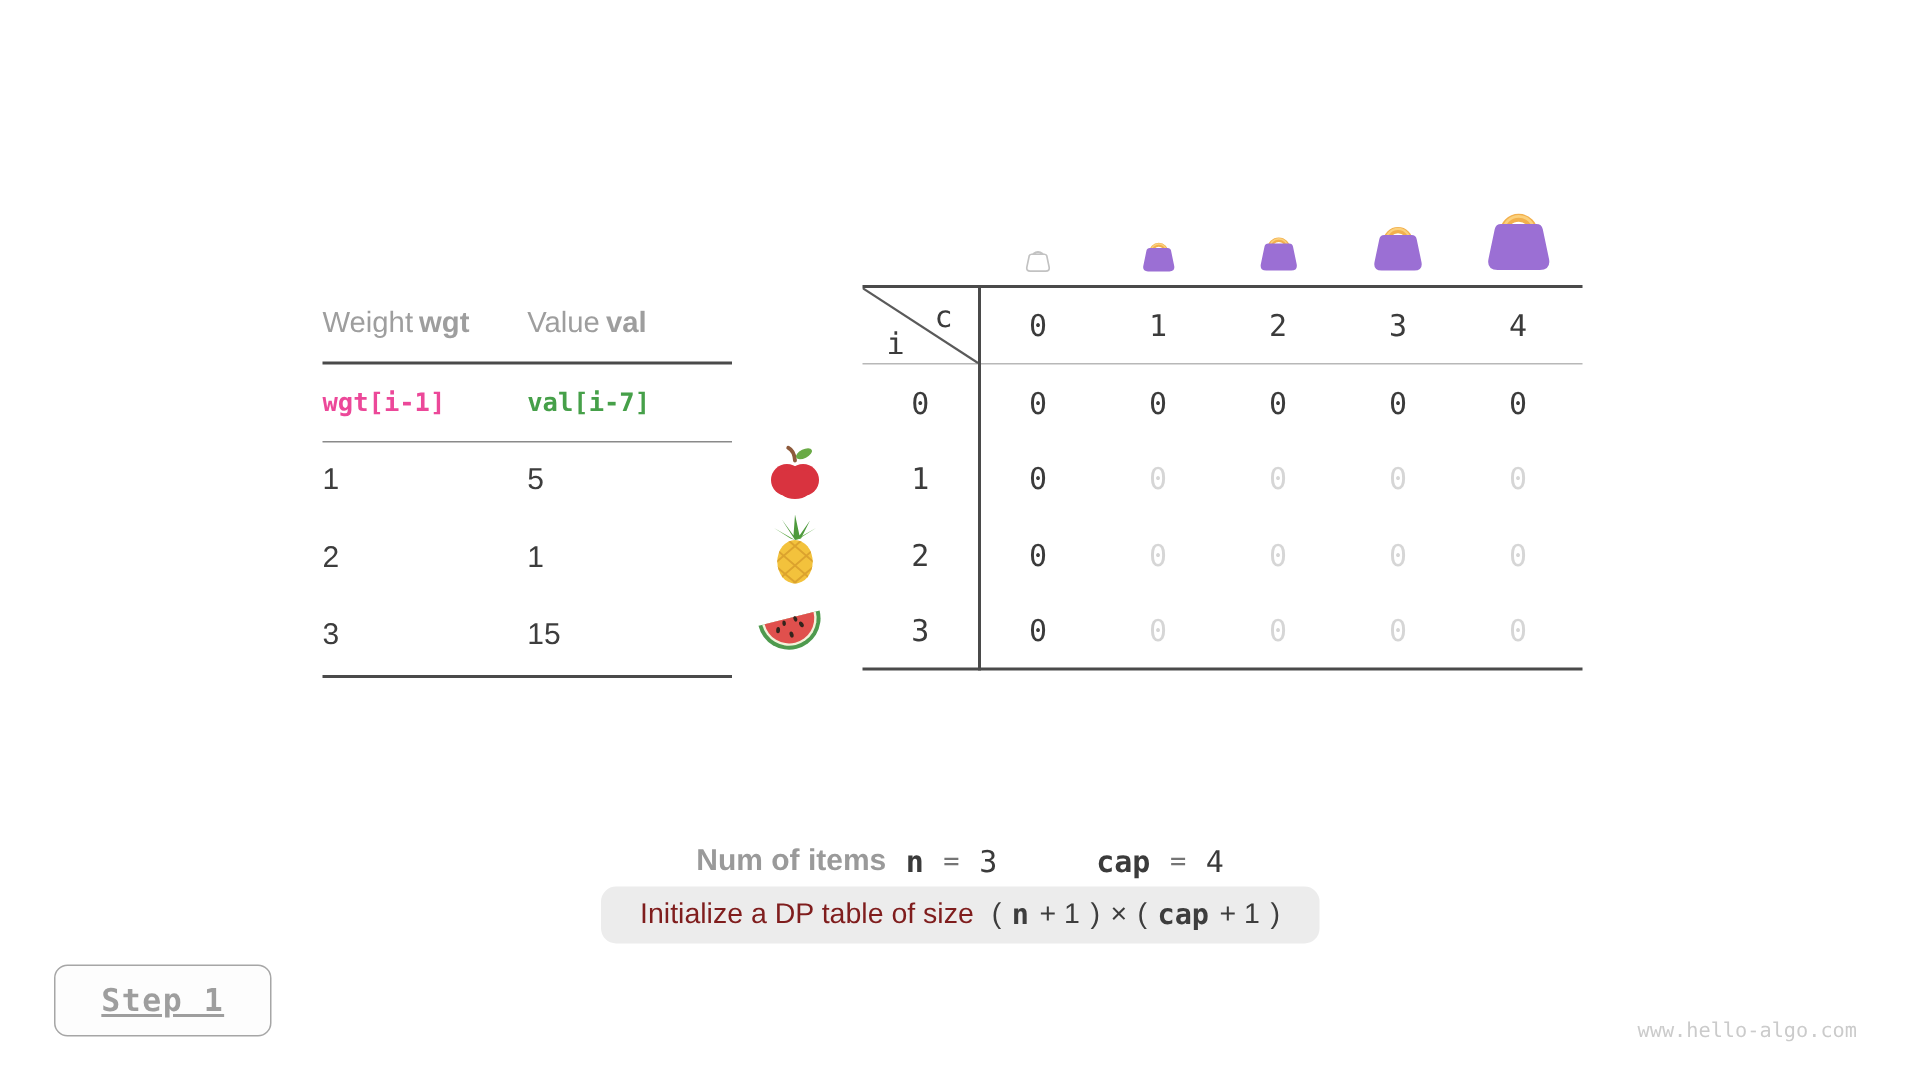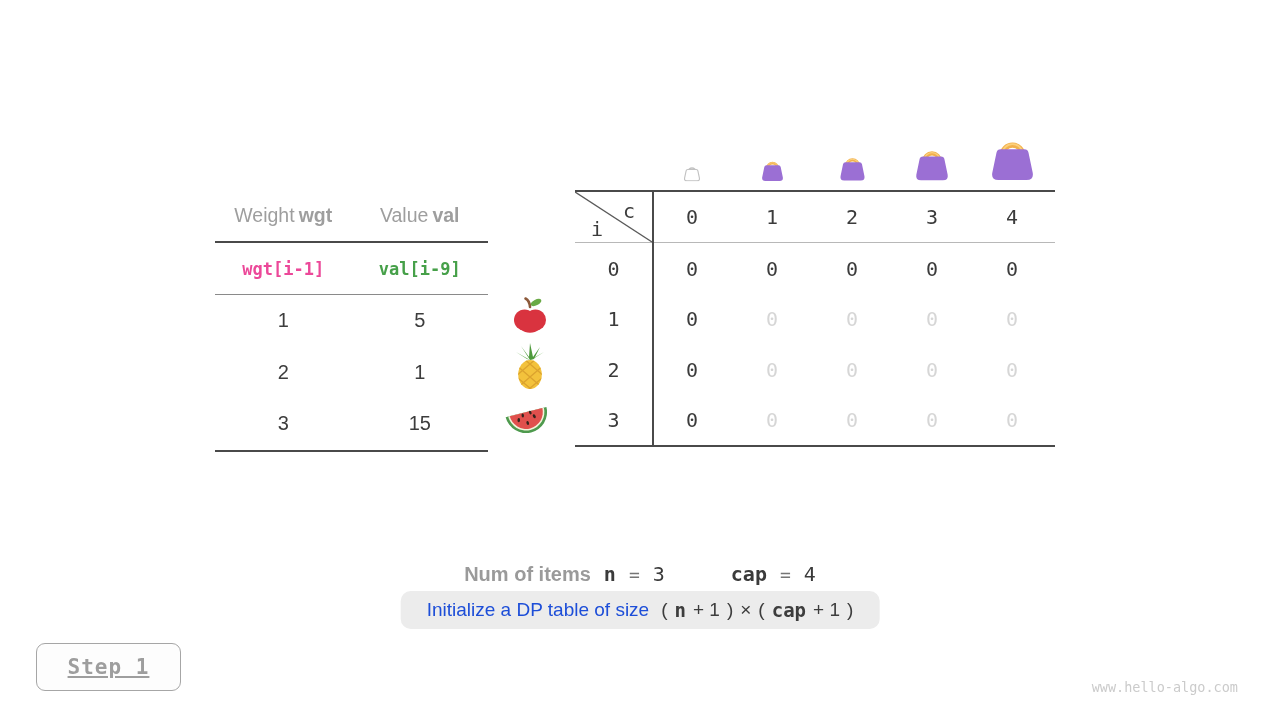--- a/index.html
+++ b/index.html
@@ -8,21 +8,21 @@
   .mono{font-family:"DejaVu Sans Mono",monospace;}
   .abs{position:absolute;}
 
   
   .items-table{position:absolute;left:215px;top:190px;width:273px;}
   .it-row{display:flex;align-items:center;}
   .it-row.hdr{height:51px;border-bottom:2px solid #4a4a4a;}
   .it-row.code{height:51px;border-bottom:1.6px solid #8a8a8a;}
   .it-row.data{height:51.6px;}
   .it-row.last{border-bottom:2px solid #4a4a4a;}
-  .it-cell{width:50%;text-align:center;}
+  .it-cell{width:50%;text-align:left;}
   .hdr .it-cell{color:#9e9e9e;font-size:19.5px;}
   .hdr .code-word{font-weight:bold;margin-left:4px;}
   .code .it-cell{font-family:"DejaVu Sans Mono",monospace;font-weight:bold;font-size:17px;}
   .teal{color:#ec4899;}
   .green{color:#46a049;}
   .data .it-cell{font-size:20px;color:#3d3d3d;}
 
   
   .fruit{position:absolute;}
 
@@ -53,21 +53,21 @@
   .legend-group{display:flex;align-items:center;gap:13px;}
   .legend-label{color:#9a9a9a;font-weight:bold;font-size:20px;}
   .legend-var{font-family:"DejaVu Sans Mono",monospace;font-weight:bold;font-size:20px;color:#3b3b3b;}
   .legend-eq{font-family:"DejaVu Sans Mono",monospace;font-size:18px;color:#757575;}
   .legend-val{font-family:"DejaVu Sans Mono",monospace;font-size:20px;color:#3b3b3b;}
 
   
   .caption{position:absolute;top:591px;left:50%;transform:translateX(-50%);height:38px;
     background:#ececec;border-radius:10px;display:flex;align-items:center;
     padding:0 26px;gap:12px;white-space:nowrap;}
-  .caption-text{font-size:19px;color:#1d4ed8;}
+  .caption-text{font-size:19px;color:#7f1d1d;}
   .caption-expr{display:flex;align-items:center;gap:7px;font-size:19px;color:#3d3d3d;}
   .caption-expr .bvar{font-family:"DejaVu Sans Mono",monospace;font-weight:bold;}
 
   
   .step-btn{position:absolute;left:36px;top:643px;width:145px;height:48px;
     border:1.6px solid #a6a6a6;border-radius:9px;background:#fdfdfd;
     display:flex;align-items:center;justify-content:center;
     font-family:"DejaVu Sans Mono",monospace;font-weight:bold;font-size:21px;
     color:#9e9e9e;letter-spacing:1px;cursor:pointer;box-sizing:border-box;text-decoration:underline;}
 
@@ -126,21 +126,21 @@
     </defs>
   </svg>
 
   <div class="items-table">
     <div class="it-row hdr">
       <div class="it-cell"><span>Weight</span><span class="code-word">wgt</span></div>
       <div class="it-cell"><span>Value</span><span class="code-word">val</span></div>
     </div>
     <div class="it-row code">
       <div class="it-cell teal">wgt[i-1]</div>
-      <div class="it-cell green">val[i-9]</div>
+      <div class="it-cell green">val[i-7]</div>
     </div>
     <div class="it-row data">
       <div class="it-cell">1</div>
       <div class="it-cell">5</div>
     </div>
     <div class="it-row data">
       <div class="it-cell">2</div>
       <div class="it-cell">1</div>
     </div>
     <div class="it-row data last">

